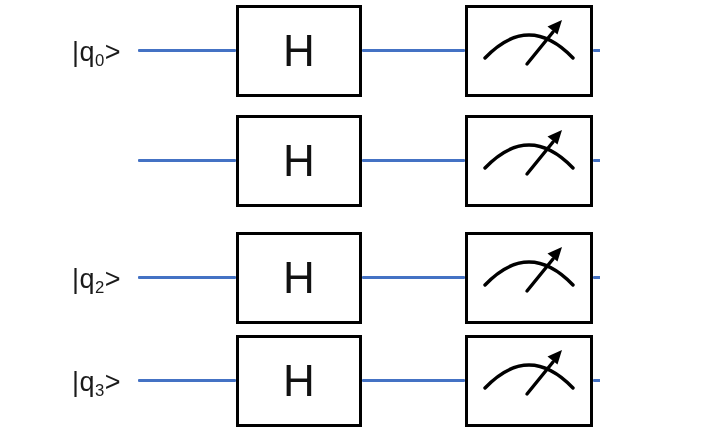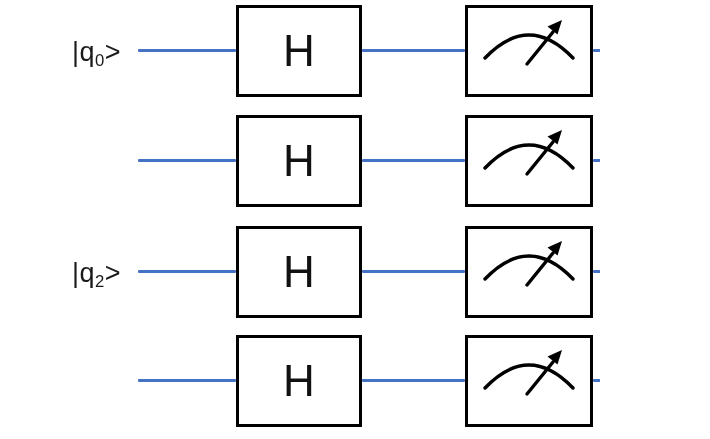--- a/index.html
+++ b/index.html
@@ -21,21 +21,21 @@
   }
 
   .qubit-row {
     position: absolute;
     left: 0;
     width: 710px;
     height: 92px;
   }
   .qubit-row:nth-of-type(1) { top: 5px; }
   .qubit-row:nth-of-type(2) { top: 115px; }
-  .qubit-row:nth-of-type(3) { top: 226px; }
+  .qubit-row:nth-of-type(3) { top: 232px; }
   .qubit-row:nth-of-type(4) { top: 335px; }
 
   .qubit-label {
     position: absolute;
     left: 72px;
     top: 50%;
     transform: translateY(-50%);
     margin-top: 3px;
     font-size: 27px;
     color: #1a1a1a;
@@ -146,20 +146,21 @@
       <svg width="104" height="62" viewBox="0 0 104 62">
         <path class="meter-stroke" d="M 8 44 Q 52 -2 96 44"></path>
         <line class="meter-stroke" x1="50" y1="50" x2="76" y2="18"></line>
         <polygon class="meter-fill" points="85,6 80.5,20.5 70.5,12.5"></polygon>
       </svg>
     </div>
     <div class="wire w3"></div>
   </div>
 
   <div class="qubit-row">
+    <span class="qubit-label"><span>|q</span><span class="sub">3</span><span>&gt;</span></span>
     <div class="wire w1"></div>
     <div class="gate-box h-gate">
       <span class="gate-letter">H</span>
     </div>
     <div class="wire w2"></div>
     <div class="gate-box measure-gate">
       <svg width="104" height="62" viewBox="0 0 104 62">
         <path class="meter-stroke" d="M 8 44 Q 52 -2 96 44"></path>
         <line class="meter-stroke" x1="50" y1="50" x2="76" y2="18"></line>
         <polygon class="meter-fill" points="85,6 80.5,20.5 70.5,12.5"></polygon>

